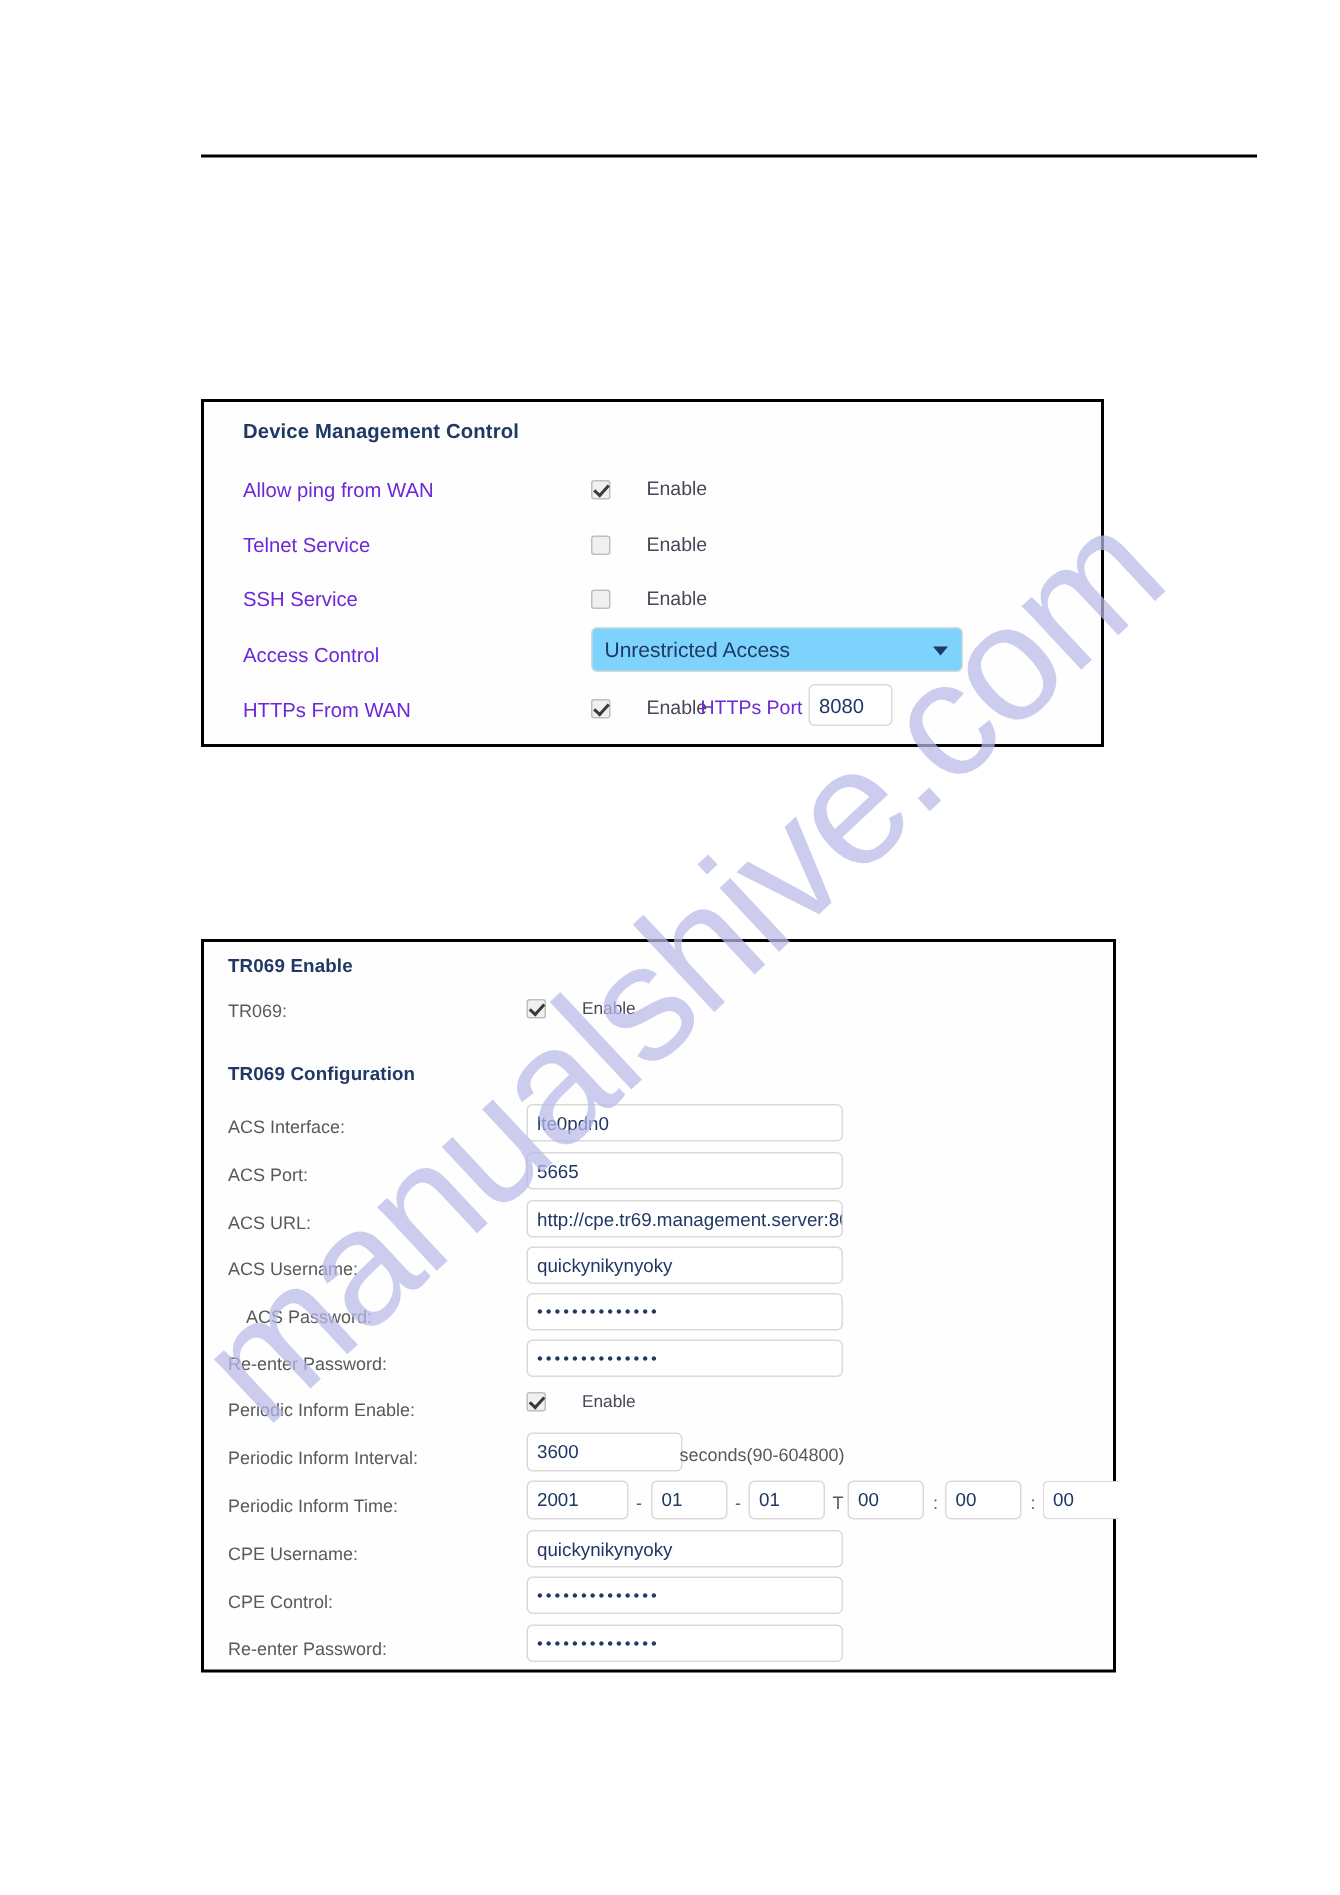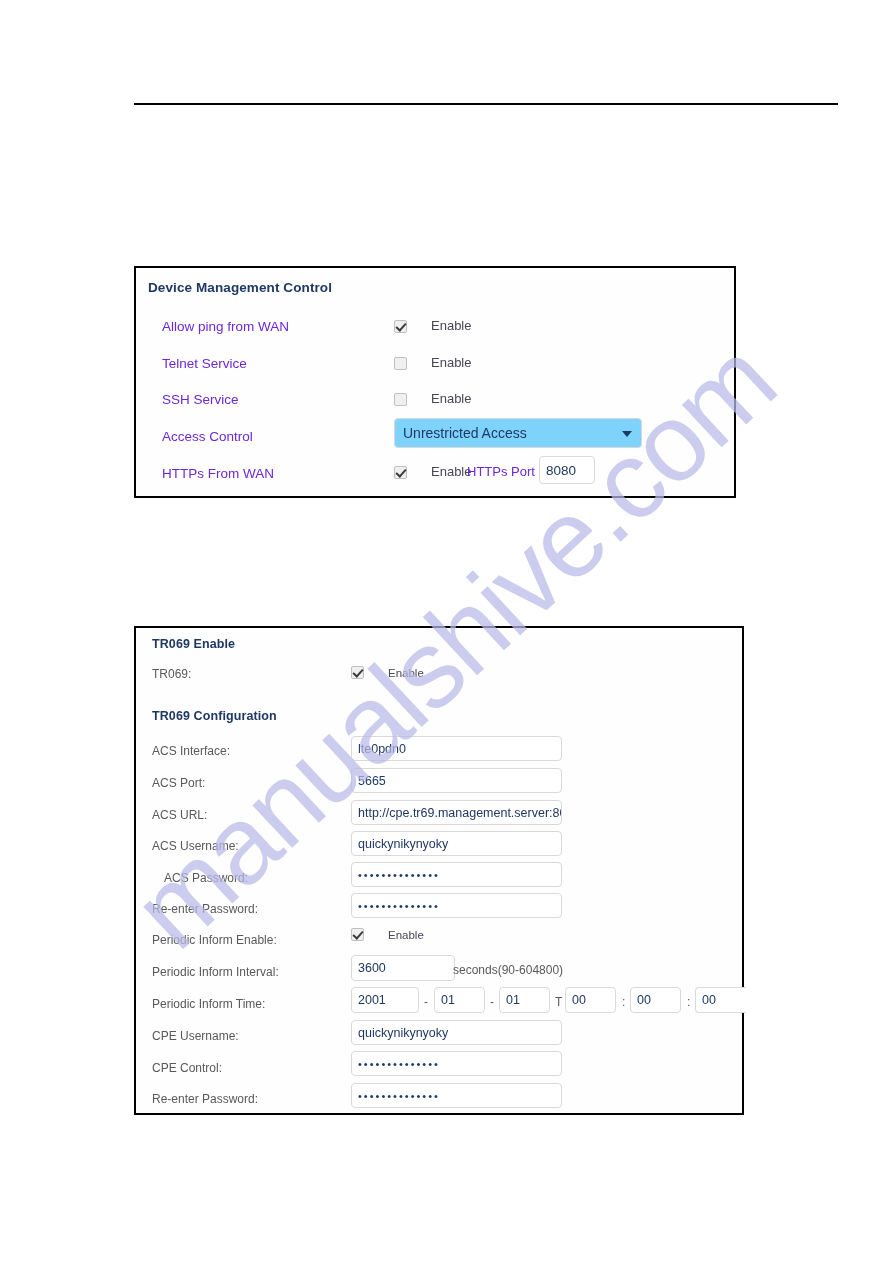--- a/index.html
+++ b/index.html
@@ -175,21 +175,21 @@
 <body>
 
 <div id="watermark-layer">
   <div id="wm-main" class="watermark-text">manualshive.com</div>
 </div>
 
 <div id="header-rule"></div>
 
 <div class="panel" id="panel-device-management">
 
-  <div class="abs section-title" style="left:12px; top:12px;">Device Management Control</div>
+  <div class="abs section-title" style="left:26px; top:12px;">Device Management Control</div>
 
   <div class="abs field-label" style="left:26px; top:51px;">Allow ping from WAN</div>
   <div class="abs cbx-wrap" style="left:258px; top:50px;">
     <span class="cbx checked"></span>
     <span class="cbx-label">Enable</span>
   </div>
 
   <div class="abs field-label" style="left:26px; top:88px;">Telnet Service</div>
   <div class="abs cbx-wrap" style="left:258px; top:87px;">
     <span class="cbx"></span>

